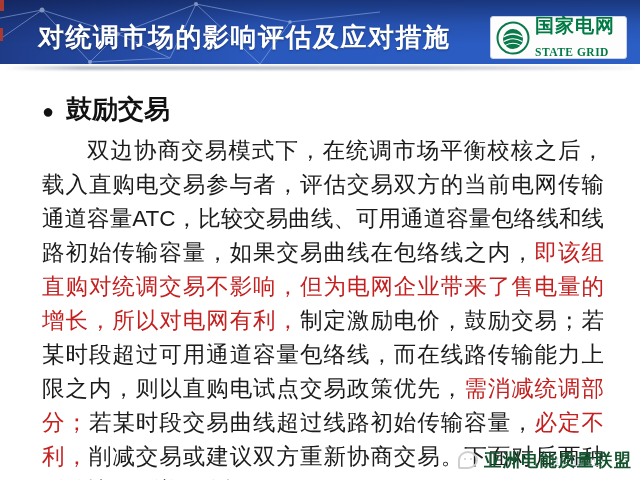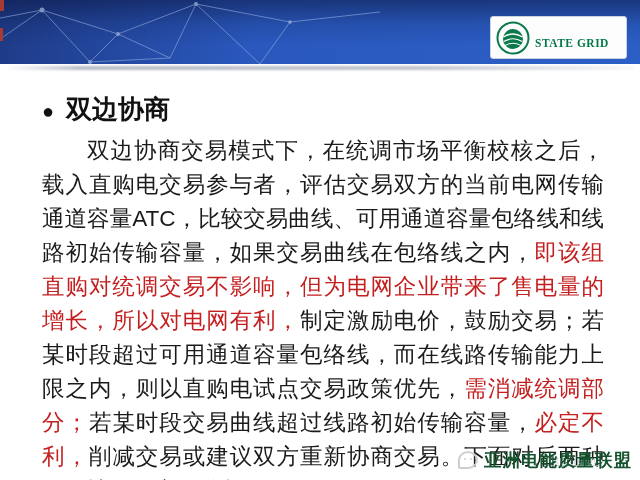--- a/index.html
+++ b/index.html
@@ -101,44 +101,46 @@
         <path d="M-10 20 L42 10 M118 34 L90 62 M118 34 L170 58 M196 4 L260 64 M290 22 L260 64"></path>
       </g>
       <g fill="#d4e2fb">
         <circle cx="42" cy="10" r="2.5"></circle>
         <circle cx="118" cy="34" r="2"></circle>
         <circle cx="196" cy="4" r="2"></circle>
         <circle cx="90" cy="62" r="2"></circle>
         <circle cx="290" cy="22" r="1.8"></circle>
       </g>
     </svg>
+    <div class="page-title">对统调市场的影响评估及应对措施</div>
 
     <div class="logo-box">
       <svg width="34" height="34" viewBox="0 0 34 34">
         <circle cx="17" cy="17" r="15.5" fill="none" stroke="#0b7a4a" stroke-width="2"></circle>
         <circle cx="17" cy="18" r="10" fill="#0b7a4a"></circle>
         <path d="M7.5 16 Q17 10 26.5 16" stroke="#ffffff" stroke-width="1.4" fill="none"></path>
         <path d="M7.8 20.5 Q17 15 26.2 20.5" stroke="#ffffff" stroke-width="1.2" fill="none"></path>
         <path d="M9 24.5 Q17 20 25 24.5" stroke="#ffffff" stroke-width="1" fill="none"></path>
       </svg>
       <div class="logo-text">
+        <span class="logo-cn">国家电网</span>
         <span class="logo-en">STATE GRID</span>
       </div>
     </div>
   </div>
 
   <div class="header-separator"></div>
 
   <div class="edge-artifact-1"></div>
   <div class="edge-artifact-2"></div>
 
   <div class="content">
     <div class="section-heading">
       <span class="bullet">●</span>
-      <span>双边协商</span>
+      <span>鼓励交易</span>
     </div>
 
     <p class="body-paragraph"><span>双边协商交易模式下，在统调市场平衡校核之后，载入直购电交易参与者，评估交易双方的当前电网传输通道容量ATC，比较交易曲线、可用通道容量包络线和线路初始传输容量，如果交易曲线在包络线之内，</span><span class="red">即该组直购对统调交易不影响，但为电网企业带来了售电量的增长，所以对电网有利，</span><span>制定激励电价，鼓励交易；若某时段超过可用通道容量包络线，而在线路传输能力上限之内，则以直购电试点交易政策优先，</span><span class="red">需消减统调部分；</span><span>若某时段交易曲线超过线路初始传输容量，</span><span class="red">必定不利，</span><span>削减交易或建议双方重新协商交易。下面对后两种影响情况做详细分析：</span></p>
   </div>
 
   <span class="wm-url">http://www</span>
   <div class="watermark">
     <span class="wm-icon"></span>
     <span class="wm-text">亚洲电能质量联盟</span>
   </div>

